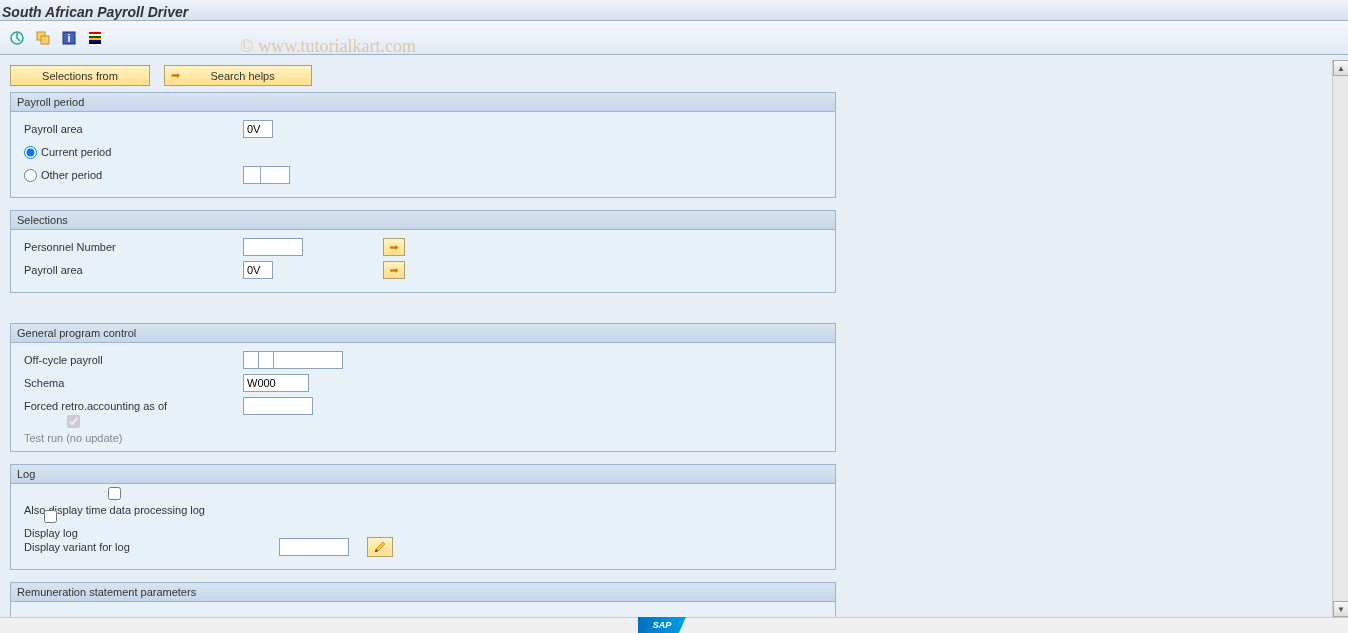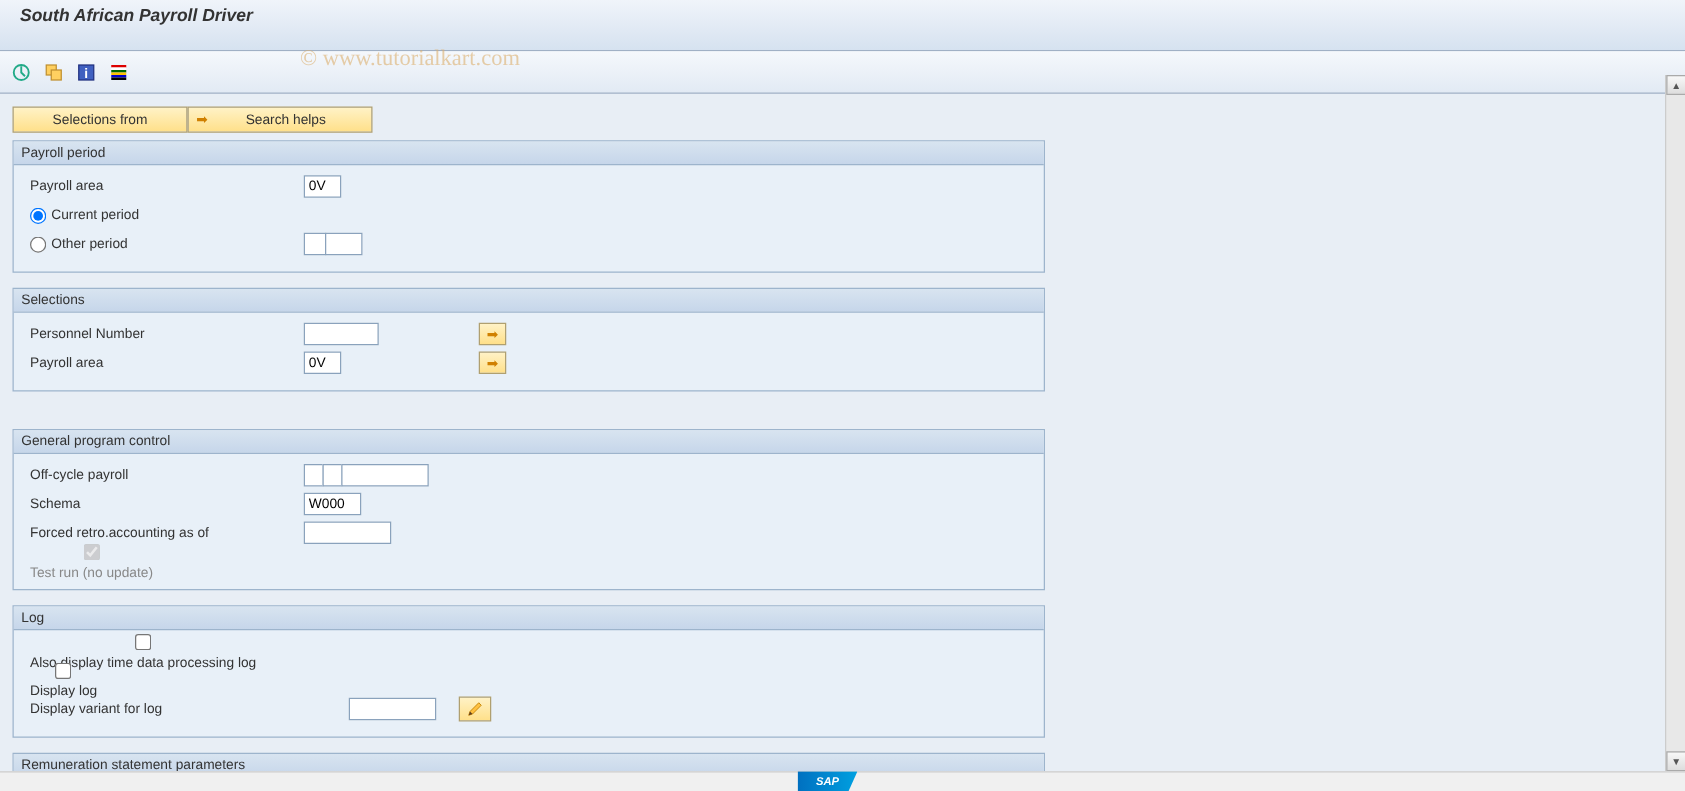--- a/index.html
+++ b/index.html
@@ -8,26 +8,26 @@
       font-size: 11px;
       background: #e8eef5;
       width: 1348px;
       height: 633px;
       overflow: hidden;
       position: relative;
     }
     .title-bar {
       background: linear-gradient(to bottom, #f0f4fa 0%, #d6e2f0 100%);
       border-bottom: 1px solid #a0b0c5;
-      padding: 4px 16px;
+      padding: 4px 2px;
       font-size: 14px;
       font-weight: bold;
       font-style: italic;
       color: #333;
-      height: 41px;
+      height: 21px;
     }
     .toolbar {
       background: linear-gradient(to bottom, #f5f8fc 0%, #e2eaf4 100%);
       border-bottom: 1px solid #a0b0c5;
       padding: 6px 8px;
       height: 34px;
       display: flex;
       gap: 8px;
       align-items: center;
     }
@@ -73,21 +73,21 @@
       top: 36px;
       left: 240px;
       font-size: 18px;
       color: rgba(220,175,110,0.6);
       font-family: Georgia, serif;
       pointer-events: none;
       z-index: 100;
     }
     .btn-bar {
       display: flex;
-      gap: 0;
+      gap: 14px;
       margin-bottom: 6px;
     }
     .btn {
       background: linear-gradient(to bottom, #fff2c6 0%, #ffe08a 100%);
       border: 1px solid #b0a070;
       padding: 3px 12px;
       font-size: 11px;
       color: #333;
       cursor: pointer;
       display: inline-flex;
@@ -306,21 +306,21 @@
     <div class="group-title">General program control</div>
     <div class="group-body">
       <div class="form-row">
         <div class="form-label">Off-cycle payroll</div>
         <input class="form-input w16" style="">
         <input class="form-input w16" style="margin-left: -1px;">
         <input class="form-input w70" style="margin-left: -1px;">
       </div>
       <div class="form-row">
         <div class="form-label">Schema</div>
-        <input class="form-input" style="width: 46px;" value="W000">
+        <input class="form-input" style="width: 66px;" value="W000">
       </div>
       <div class="form-row">
         <div class="form-label">Forced retro.accounting as of</div>
         <input class="form-input w70" style="">
       </div>
       <div class="form-row">
         <div class="check-wrap">
           <input type="checkbox" checked="" disabled="" style="">
           <span class="check-label disabled">Test run (no update)</span>
         </div>

